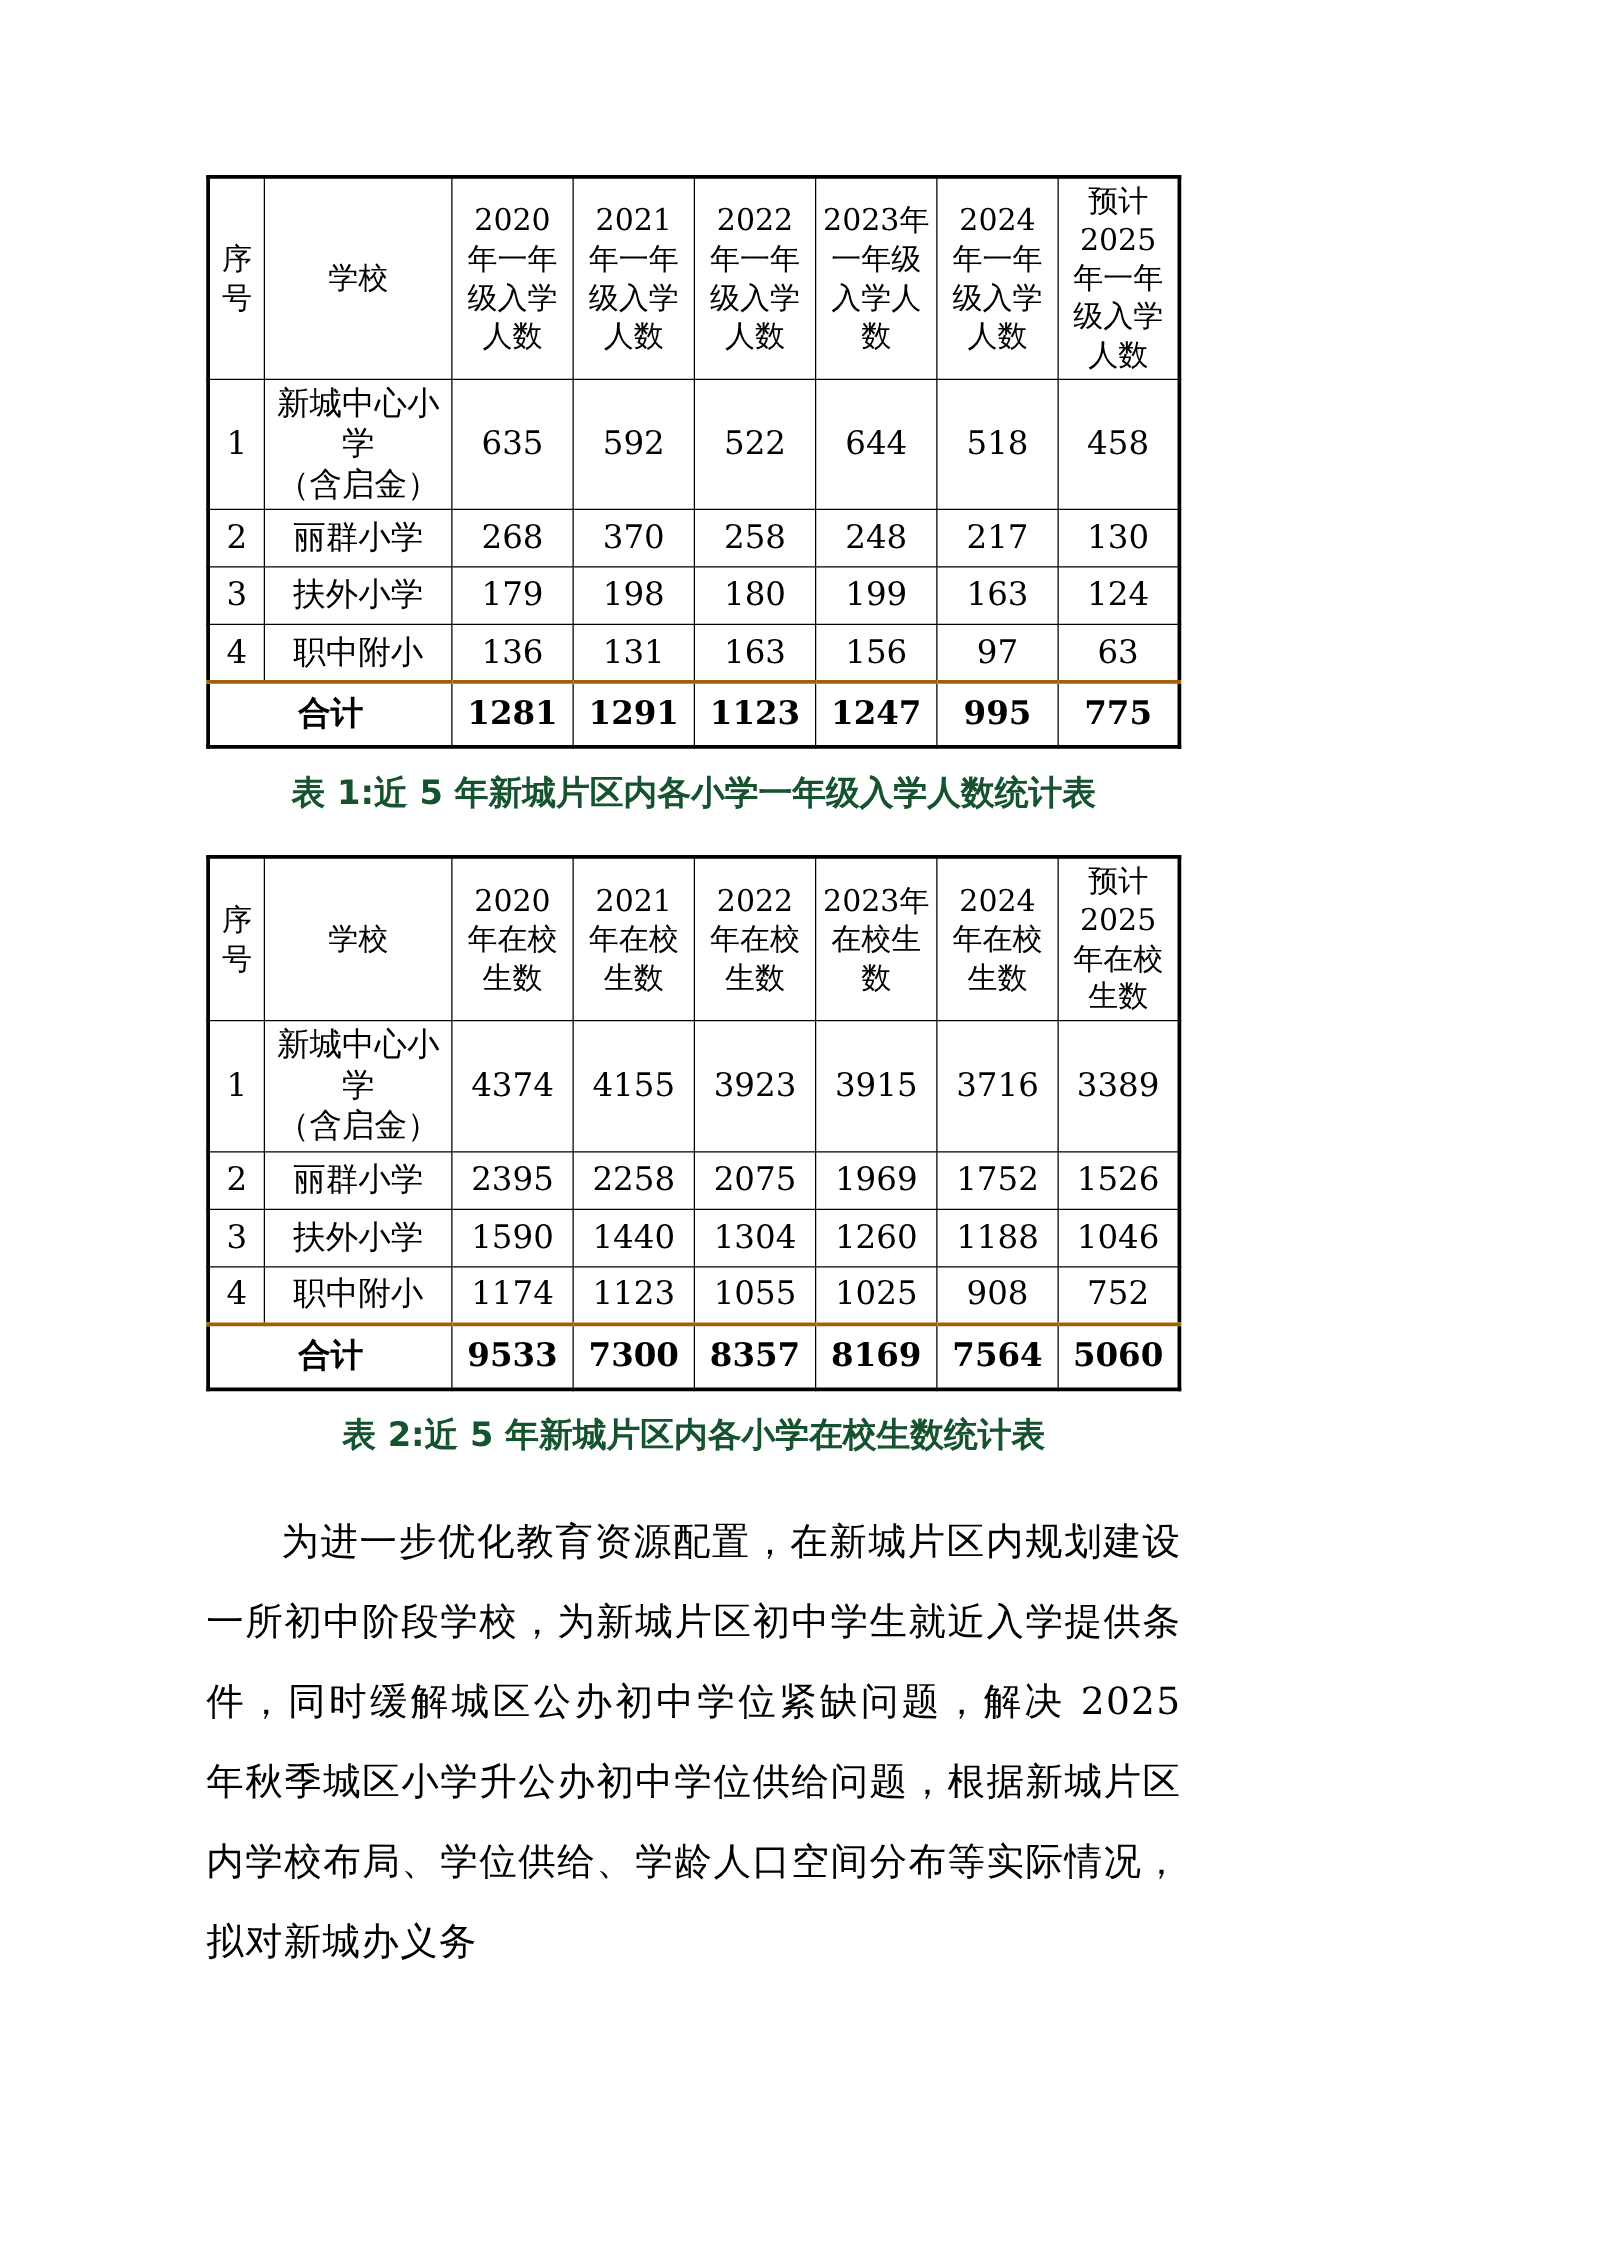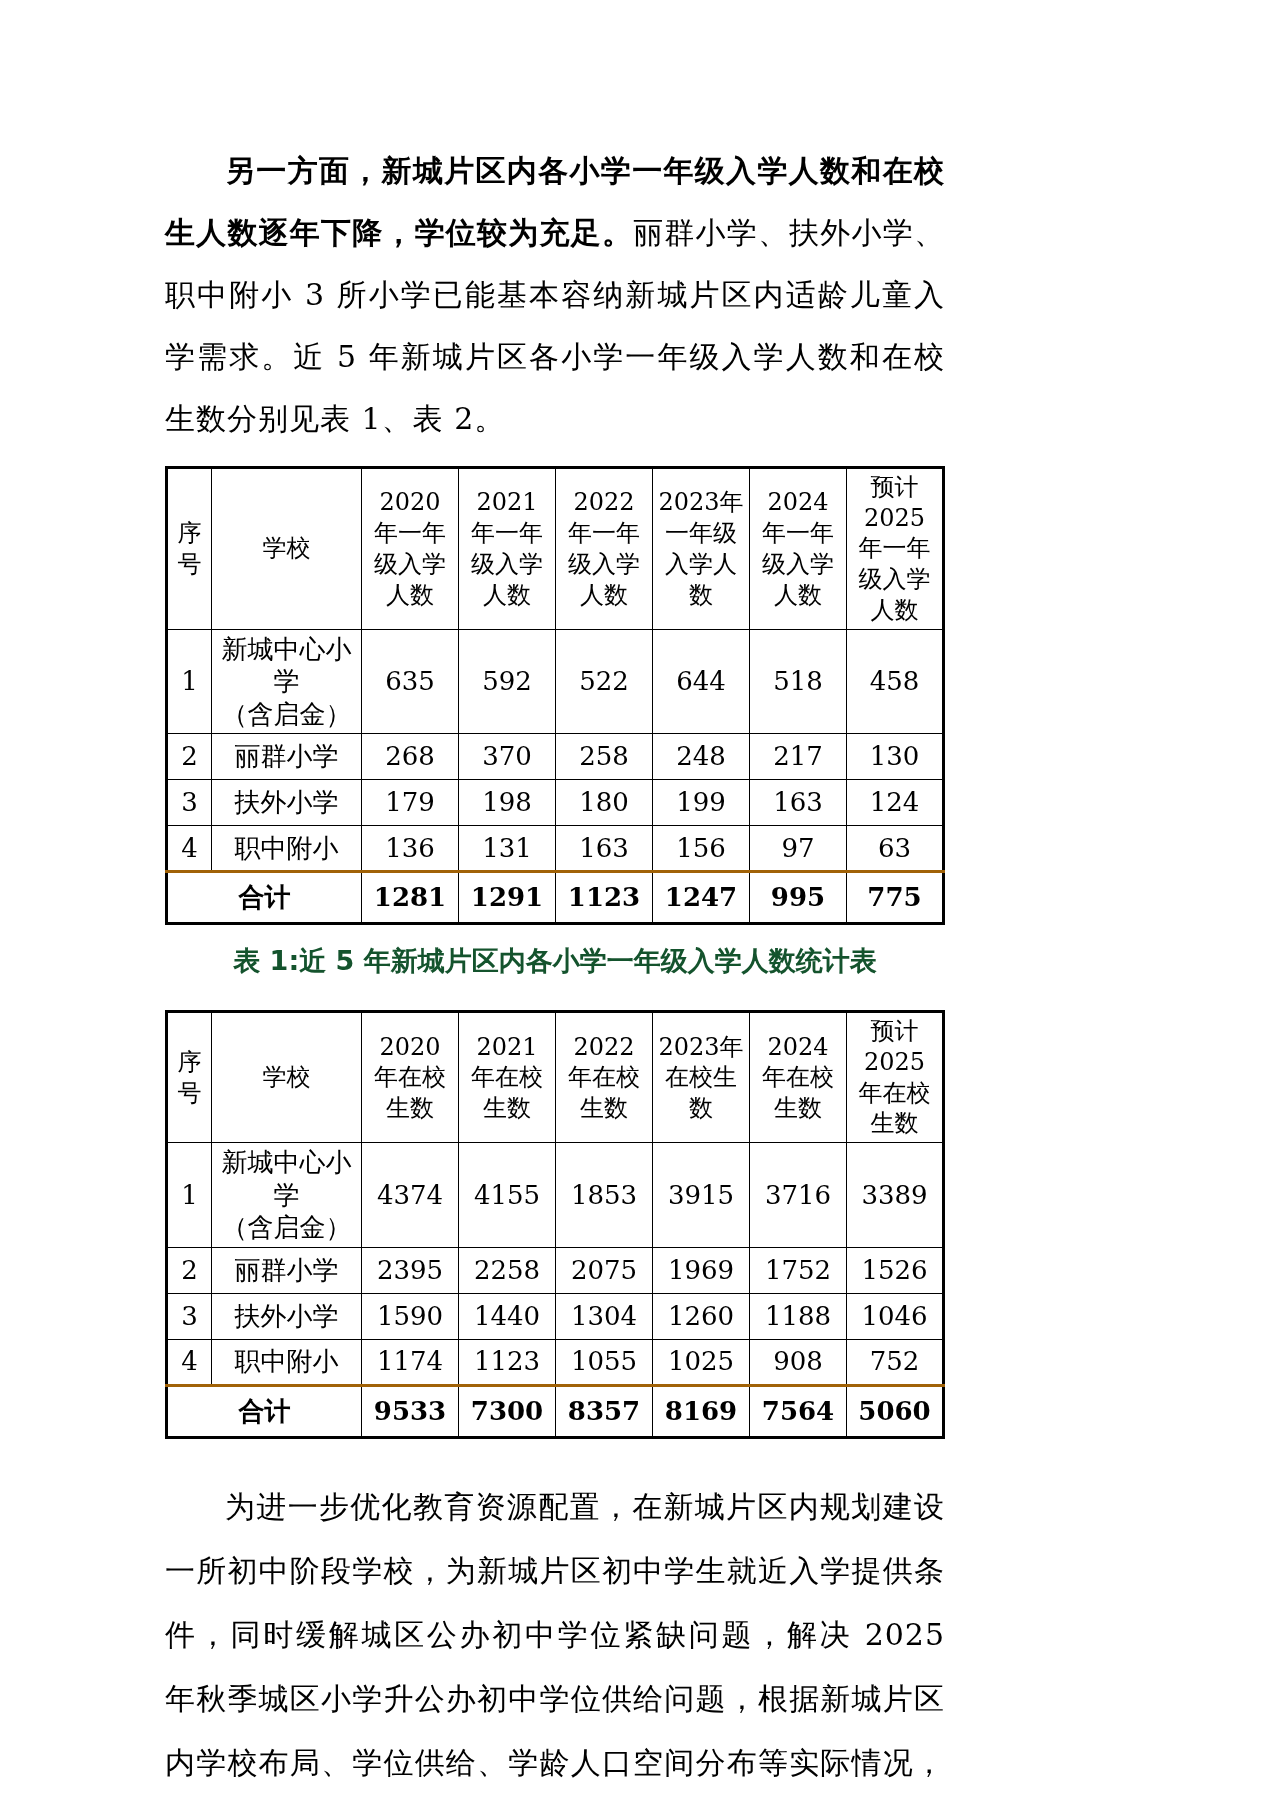--- a/index.html
+++ b/index.html
@@ -75,21 +75,20 @@
     font-size:27px;
     line-height:1.3;
     color:#14532d;
   }
 </style>
 </head>
 <body>
 
 <div class="page">
 
-  <p class="body-text para1"><span class="bold-run">另一方面，新城片区内各小学一年级入学人数和在校生人数逐年下降，学位较为充足。</span><span>丽群小学、扶外小学、职中附小 3 所小学已能基本容纳新城片区内适龄儿童入学需求。近 5 年新城片区各小学一年级入学人数和在校生数分别见表 1、表 2。</span></p>
 
   <table class="stat-table">
     <colgroup>
       <col class="c-idx">
         <col class="c-school">
       <col class="c-year">
         <col class="c-year">
         <col class="c-year">
       <col class="c-year">
         <col class="c-year">
@@ -186,21 +185,21 @@
           <th>预计2025 年在校生数</th>
         </tr>
       </thead>
       <tbody>
         <tr class="school-row-tall">
           <td>1</td>
           <td>新城中心小学
 （含启金）</td>
           <td>4374</td>
           <td>4155</td>
-          <td>1853</td>
+          <td>3923</td>
           <td>3915</td>
           <td>3716</td>
           <td>3389</td>
         </tr>
         <tr>
           <td>2</td>
           <td>丽群小学</td>
           <td>2395</td>
           <td>2258</td>
           <td>2075</td>
@@ -233,16 +232,17 @@
           <td>9533</td>
           <td>7300</td>
           <td>8357</td>
           <td>8169</td>
           <td>7564</td>
           <td>5060</td>
         </tr>
       </tbody>
     </table>
 
+  <div class="table-caption">表 2:近 5 年新城片区内各小学在校生数统计表</div>
 
   <p class="body-text para2">为进一步优化教育资源配置，在新城片区内规划建设一所初中阶段学校，为新城片区初中学生就近入学提供条件，同时缓解城区公办初中学位紧缺问题，解决 2025 年秋季城区小学升公办初中学位供给问题，根据新城片区内学校布局、学位供给、学龄人口空间分布等实际情况，拟对新城办义务</p>
 
 </div>
 
 </body></html>

